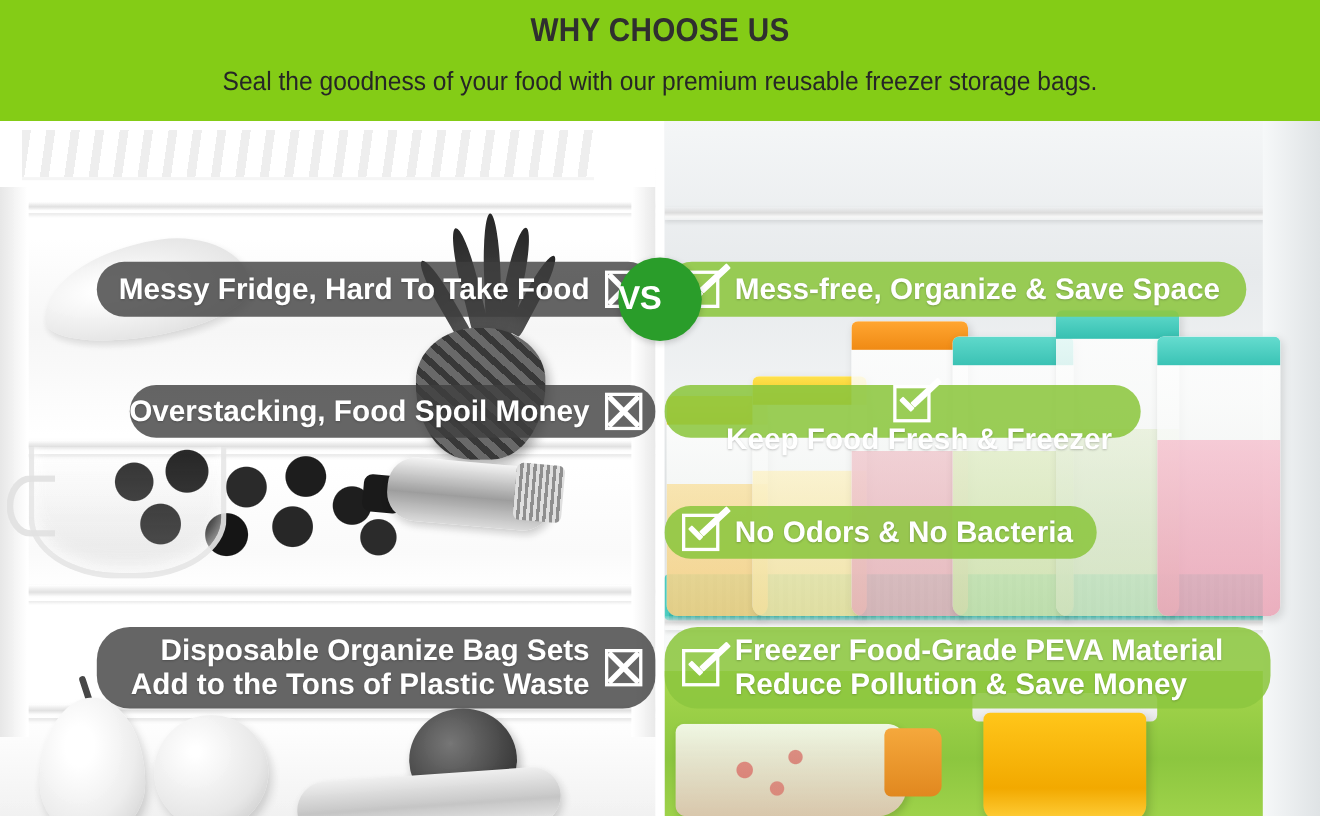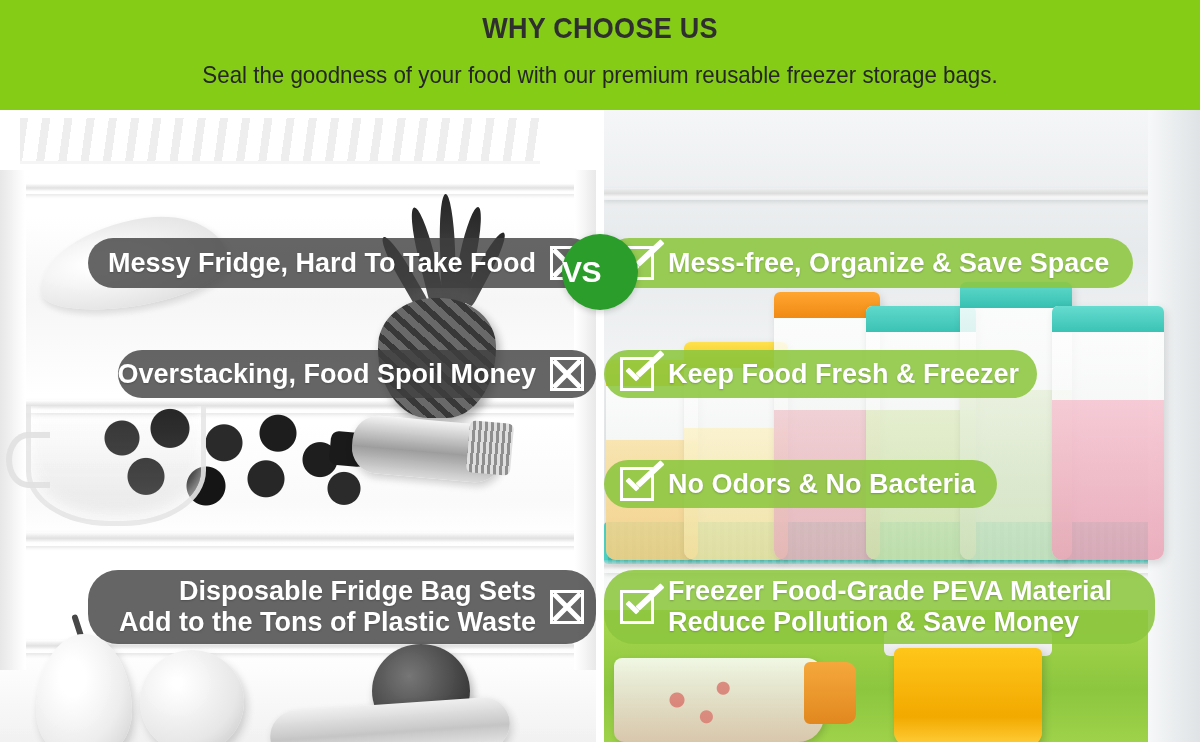--- a/index.html
+++ b/index.html
@@ -322,21 +322,21 @@
     <div class="pill pill-neg" style="left:118px;top:240px;width:478px;height:48px;">
       <span class="txt">Overstacking, Food Spoil Money</span>
       <span class="ic ic-x">
           <span class="ic-box"></span>
         </span>
     </div>
 
 
     <div class="pill pill-neg" style="left:88px;top:460px;width:508px;height:74px;">
       <span class="txt">
-        <span>Disposable Fridge Bag Sets</span>
+        <span>Disposable Organize Bag Sets</span>
         <span class="l2">Add to the Tons of Plastic Waste</span>
       </span>
       <span class="ic ic-x">
           <span class="ic-box"></span>
         </span>
     </div>
   </div>
 
   <div class="panel" id="panel-right">
     <div class="photo" id="photo-right">
@@ -379,21 +379,21 @@
     </div>
 
     <div class="pill pill-pos" style="left:0px;top:128px;width:529px;height:50px;">
       <span class="ic">
           <span class="ic-box"></span>
           <span class="ic-check"></span>
         </span>
       <span class="txt">Mess-free, Organize &amp; Save Space</span>
     </div>
 
-    <div class="pill pill-pos" style="left:0px;top:240px;width:433px;height:48px;">
+    <div class="pill pill-pos" style="left:0px;top:240px;width:433px;height:48px;flex-direction:column;">
       <span class="ic">
           <span class="ic-box"></span>
           <span class="ic-check"></span>
         </span>
       <span class="txt">Keep Food Fresh &amp; Freezer</span>
     </div>
 
     <div class="pill pill-pos" style="left:0px;top:350px;width:393px;height:48px;">
       <span class="ic">
           <span class="ic-box"></span>

